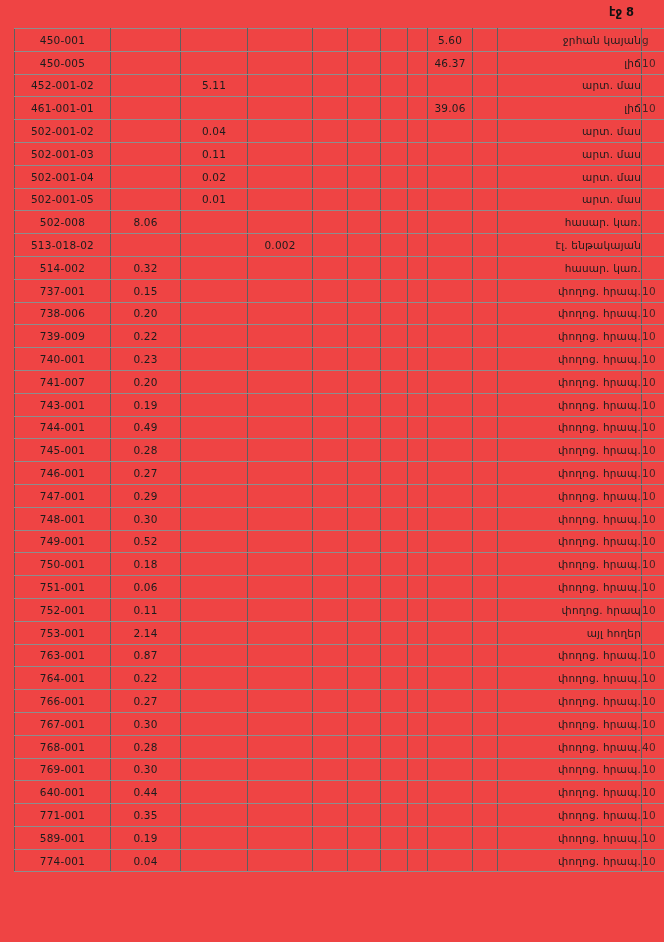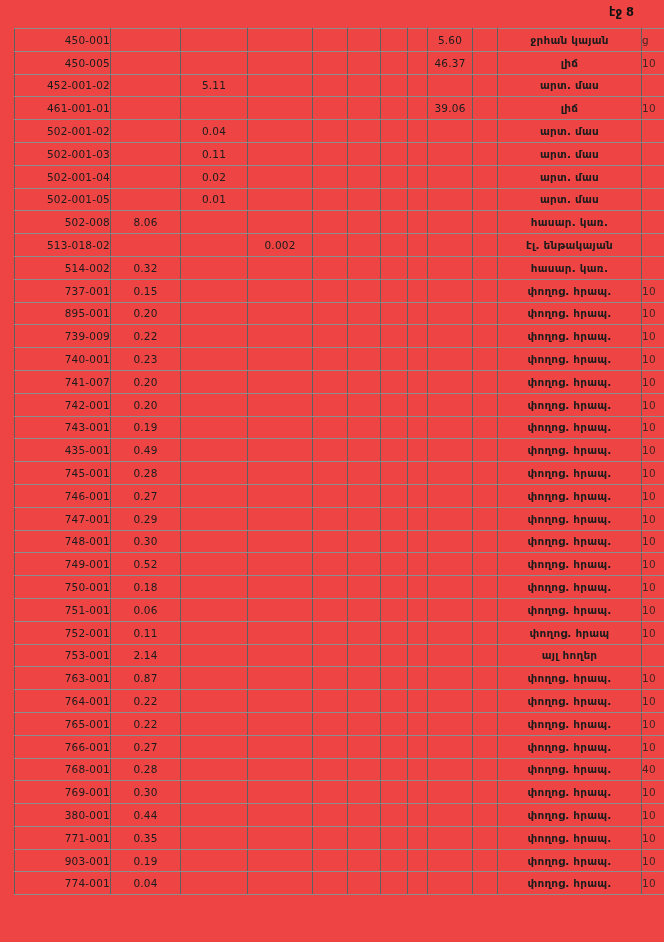--- a/index.html
+++ b/index.html
@@ -39,23 +39,23 @@
     letter-spacing: 0.2px;
     color: #1c1c1c;
     border-top: 1px solid #8d8d8d;
     border-bottom: 1px solid #8d8d8d;
     border-left: 1px solid #5f5f5f;
     border-right: 1px solid #5f5f5f;
     overflow: hidden;
     white-space: nowrap;
     vertical-align: middle;
   }
-  td.c0 { text-align: right; padding-left: 8px; }
+  td.c0 { text-align: center; padding-left: 8px; }
   td.c1, td.c2, td.c3, td.c4, td.c5, td.c6, td.c7, td.c8, td.c9 { text-align: center; }
-  td.c10 { text-align: center; padding-left: 6px; font-weight: bold; }
+  td.c10 { text-align: right; padding-left: 6px; }
   td.c11 {
     border: none;
     background: transparent;
     font-size: 8px;
     color: #4a4a4a;
     opacity: 0.8;
     text-align: left;
     padding-left: 3px;
     vertical-align: bottom;
   }
@@ -244,21 +244,21 @@
           <td class="c4"></td>
           <td class="c5"></td>
           <td class="c6"></td>
           <td class="c7"></td>
           <td class="c8"></td>
           <td class="c9"></td>
           <td class="c10">փողոց. հրապ.</td>
           <td class="c11">10</td>
         </tr>
         <tr>
-          <td class="c0">895-001</td>
+          <td class="c0">738-006</td>
           <td class="c1">0.20</td>
           <td class="c2"></td>
           <td class="c3"></td>
           <td class="c4"></td>
           <td class="c5"></td>
           <td class="c6"></td>
           <td class="c7"></td>
           <td class="c8"></td>
           <td class="c9"></td>
           <td class="c10">փողոց. հրապ.</td>
@@ -300,49 +300,35 @@
           <td class="c4"></td>
           <td class="c5"></td>
           <td class="c6"></td>
           <td class="c7"></td>
           <td class="c8"></td>
           <td class="c9"></td>
           <td class="c10">փողոց. հրապ.</td>
           <td class="c11">10</td>
         </tr>
         <tr>
-          <td class="c0">742-001</td>
-          <td class="c1">0.20</td>
-          <td class="c2"></td>
-          <td class="c3"></td>
-          <td class="c4"></td>
-          <td class="c5"></td>
-          <td class="c6"></td>
-          <td class="c7"></td>
-          <td class="c8"></td>
-          <td class="c9"></td>
-          <td class="c10">փողոց. հրապ.</td>
-          <td class="c11">10</td>
-        </tr>
-        <tr>
           <td class="c0">743-001</td>
           <td class="c1">0.19</td>
           <td class="c2"></td>
           <td class="c3"></td>
           <td class="c4"></td>
           <td class="c5"></td>
           <td class="c6"></td>
           <td class="c7"></td>
           <td class="c8"></td>
           <td class="c9"></td>
           <td class="c10">փողոց. հրապ.</td>
           <td class="c11">10</td>
         </tr>
         <tr>
-          <td class="c0">435-001</td>
+          <td class="c0">744-001</td>
           <td class="c1">0.49</td>
           <td class="c2"></td>
           <td class="c3"></td>
           <td class="c4"></td>
           <td class="c5"></td>
           <td class="c6"></td>
           <td class="c7"></td>
           <td class="c8"></td>
           <td class="c9"></td>
           <td class="c10">փողոց. հրապ.</td>
@@ -496,48 +482,48 @@
           <td class="c4"></td>
           <td class="c5"></td>
           <td class="c6"></td>
           <td class="c7"></td>
           <td class="c8"></td>
           <td class="c9"></td>
           <td class="c10">փողոց. հրապ.</td>
           <td class="c11">10</td>
         </tr>
         <tr>
-          <td class="c0">765-001</td>
-          <td class="c1">0.22</td>
-          <td class="c2"></td>
-          <td class="c3"></td>
-          <td class="c4"></td>
-          <td class="c5"></td>
-          <td class="c6"></td>
-          <td class="c7"></td>
-          <td class="c8"></td>
-          <td class="c9"></td>
-          <td class="c10">փողոց. հրապ.</td>
-          <td class="c11">10</td>
-        </tr>
-        <tr>
           <td class="c0">766-001</td>
           <td class="c1">0.27</td>
           <td class="c2"></td>
           <td class="c3"></td>
           <td class="c4"></td>
           <td class="c5"></td>
           <td class="c6"></td>
           <td class="c7"></td>
           <td class="c8"></td>
           <td class="c9"></td>
           <td class="c10">փողոց. հրապ.</td>
           <td class="c11">10</td>
         </tr>
         <tr>
+          <td class="c0">767-001</td>
+          <td class="c1">0.30</td>
+          <td class="c2"></td>
+          <td class="c3"></td>
+          <td class="c4"></td>
+          <td class="c5"></td>
+          <td class="c6"></td>
+          <td class="c7"></td>
+          <td class="c8"></td>
+          <td class="c9"></td>
+          <td class="c10">փողոց. հրապ.</td>
+          <td class="c11">10</td>
+        </tr>
+        <tr>
           <td class="c0">768-001</td>
           <td class="c1">0.28</td>
           <td class="c2"></td>
           <td class="c3"></td>
           <td class="c4"></td>
           <td class="c5"></td>
           <td class="c6"></td>
           <td class="c7"></td>
           <td class="c8"></td>
           <td class="c9"></td>
@@ -552,21 +538,21 @@
           <td class="c4"></td>
           <td class="c5"></td>
           <td class="c6"></td>
           <td class="c7"></td>
           <td class="c8"></td>
           <td class="c9"></td>
           <td class="c10">փողոց. հրապ.</td>
           <td class="c11">10</td>
         </tr>
         <tr>
-          <td class="c0">380-001</td>
+          <td class="c0">640-001</td>
           <td class="c1">0.44</td>
           <td class="c2"></td>
           <td class="c3"></td>
           <td class="c4"></td>
           <td class="c5"></td>
           <td class="c6"></td>
           <td class="c7"></td>
           <td class="c8"></td>
           <td class="c9"></td>
           <td class="c10">փողոց. հրապ.</td>
@@ -580,21 +566,21 @@
           <td class="c4"></td>
           <td class="c5"></td>
           <td class="c6"></td>
           <td class="c7"></td>
           <td class="c8"></td>
           <td class="c9"></td>
           <td class="c10">փողոց. հրապ.</td>
           <td class="c11">10</td>
         </tr>
         <tr>
-          <td class="c0">903-001</td>
+          <td class="c0">589-001</td>
           <td class="c1">0.19</td>
           <td class="c2"></td>
           <td class="c3"></td>
           <td class="c4"></td>
           <td class="c5"></td>
           <td class="c6"></td>
           <td class="c7"></td>
           <td class="c8"></td>
           <td class="c9"></td>
           <td class="c10">փողոց. հրապ.</td>

